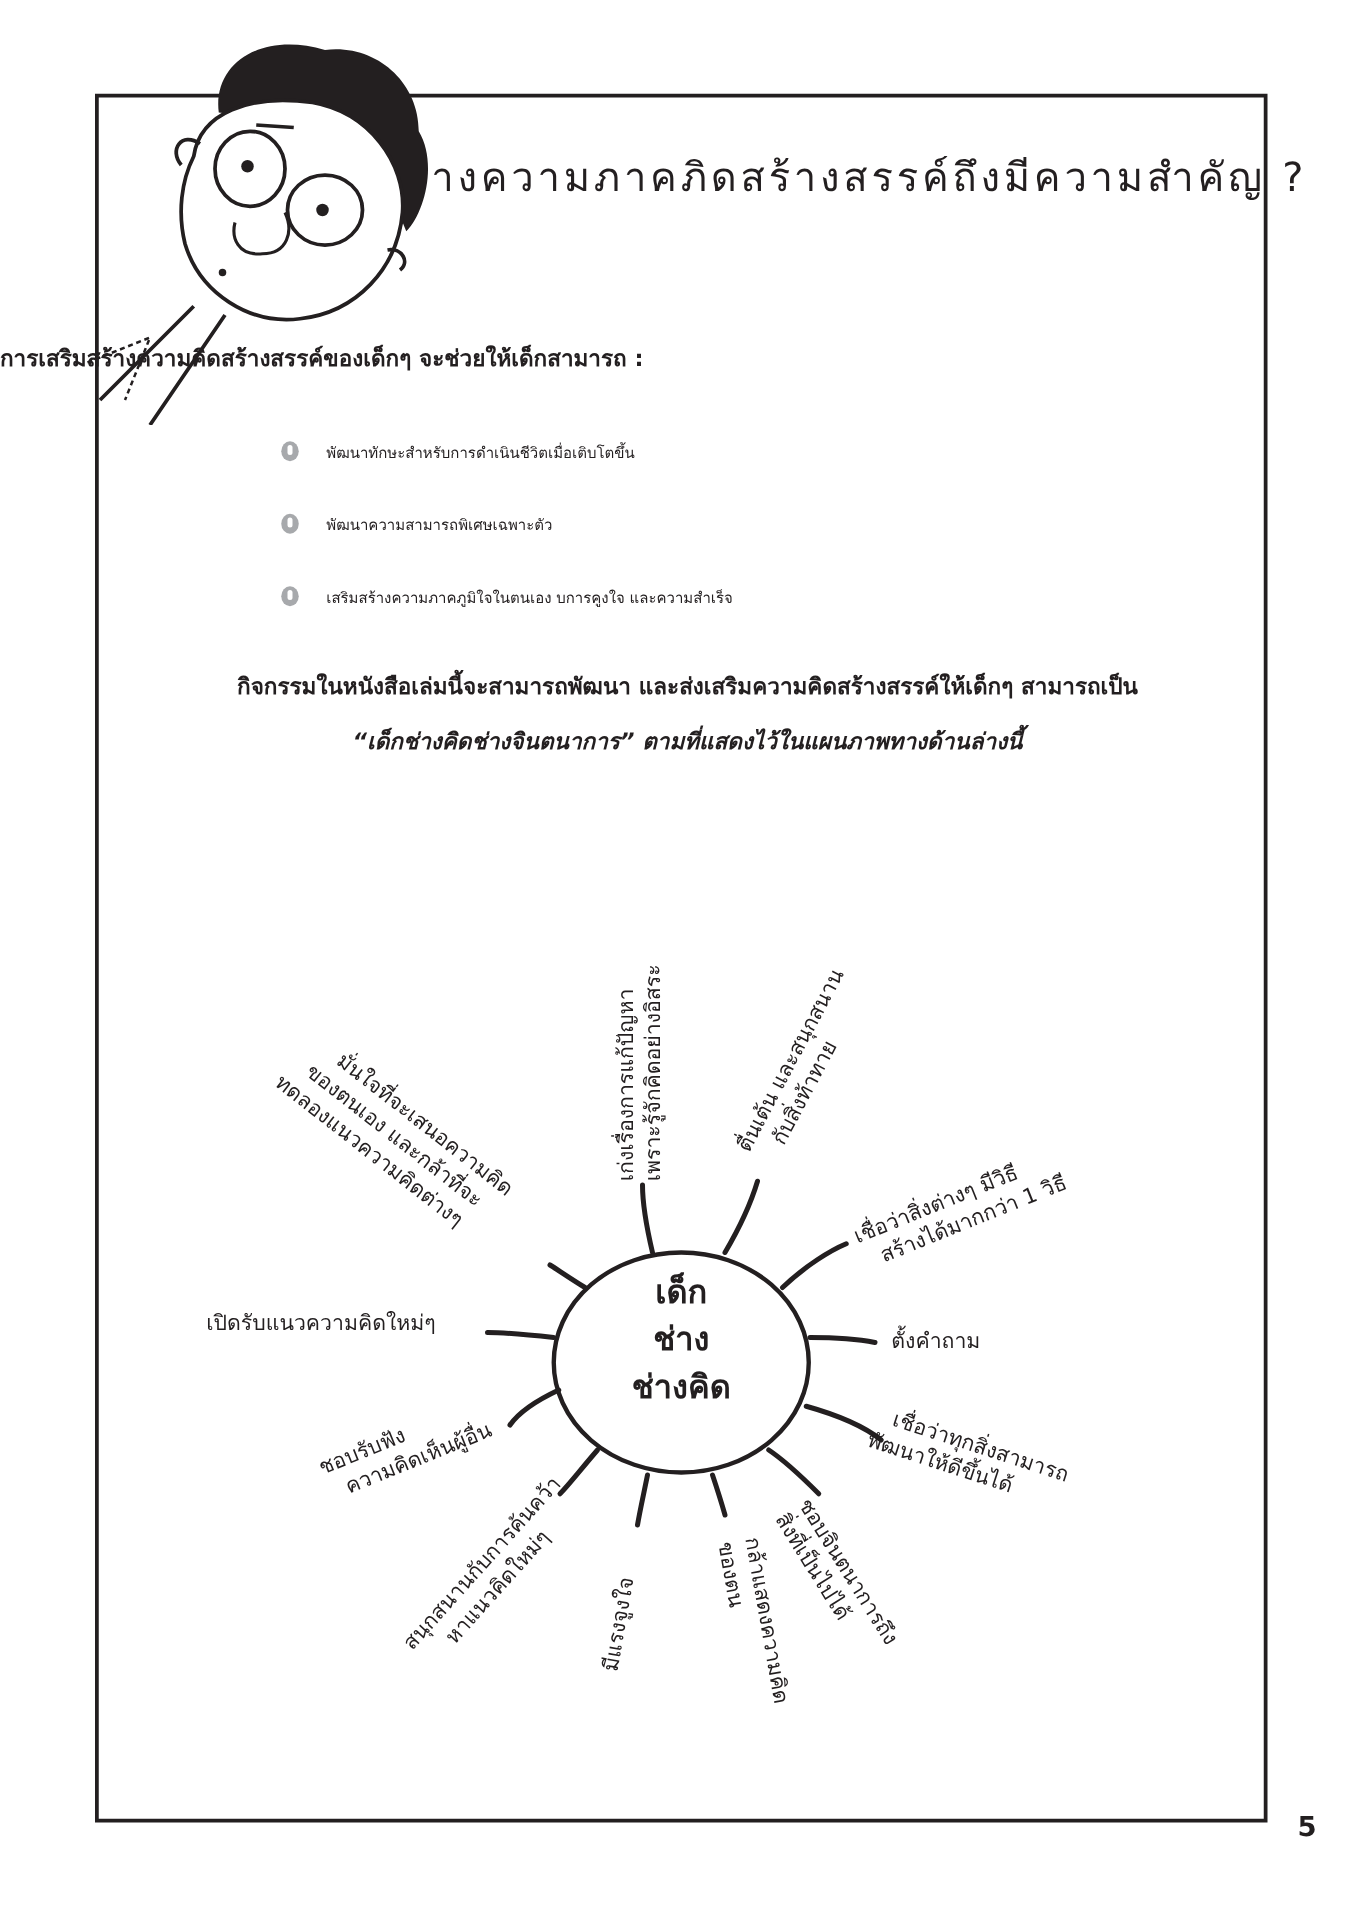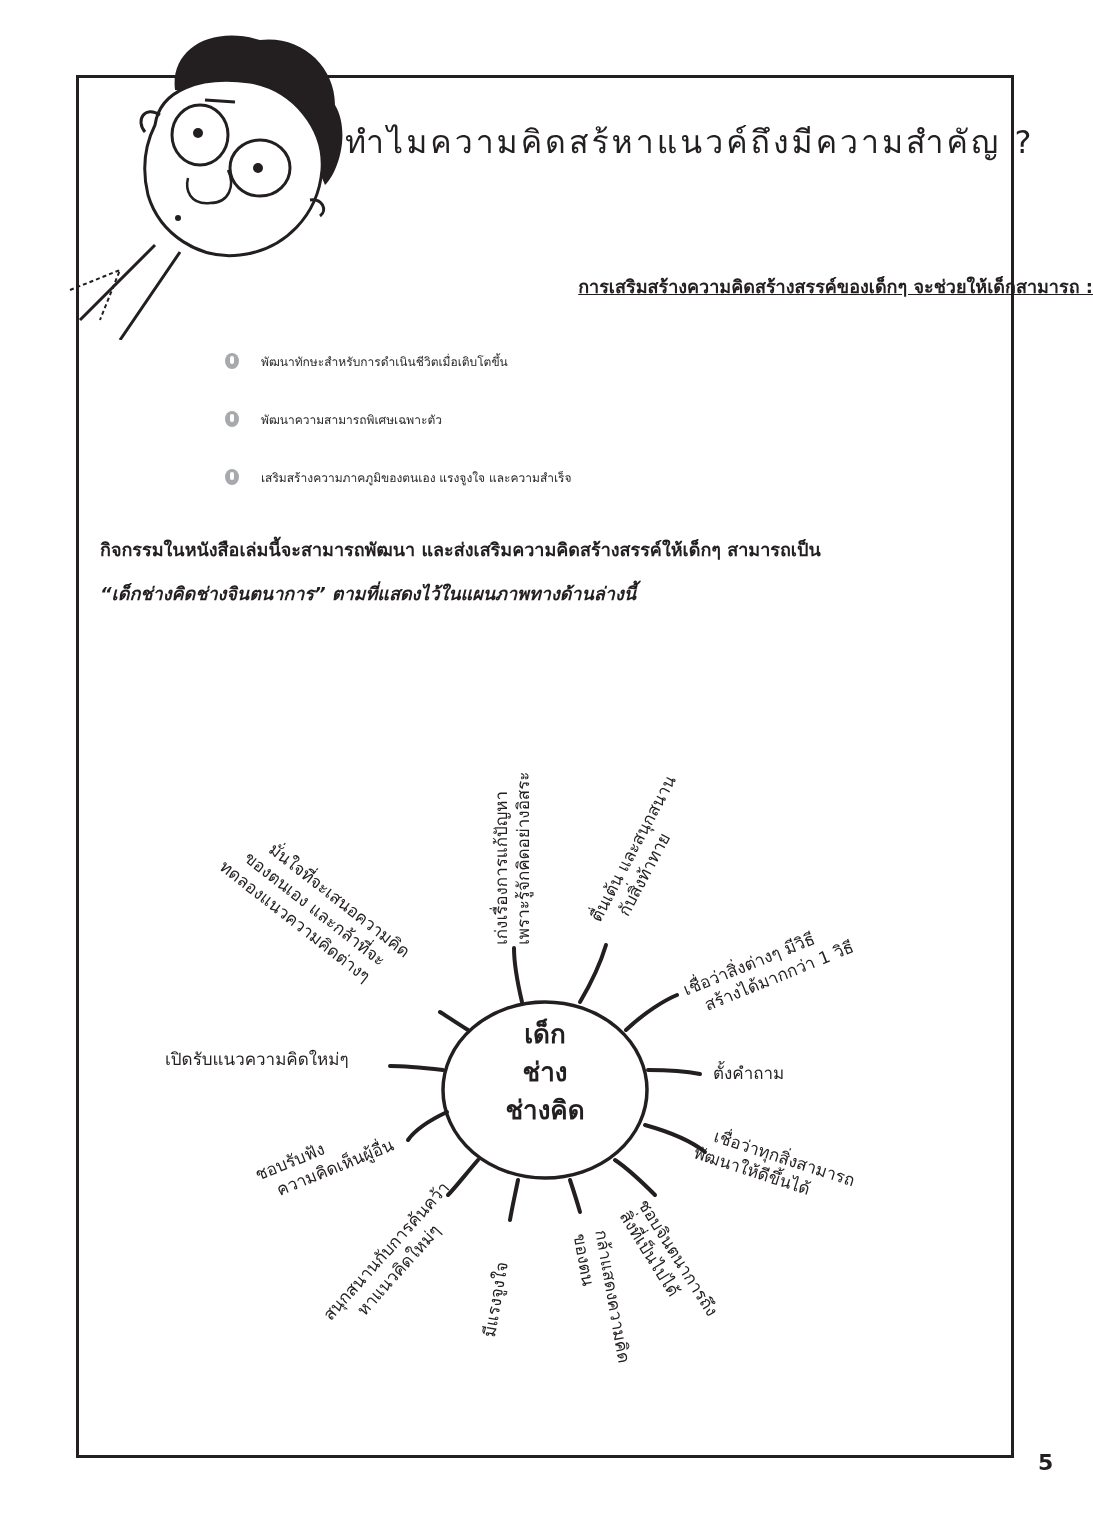--- a/index.html
+++ b/index.html
@@ -3,29 +3,29 @@
 <meta charset="utf-8">
 <style>
   html, body { margin:0; padding:0; background:#ffffff; }
   body { width:1093px; height:1535px; position:relative; overflow:hidden;
          font-family:"DejaVu Sans", sans-serif; color:#231f20; }
   .frame { position:absolute; left:76px; top:75px; width:938px; height:1383px;
            border:3px solid #231f20; box-sizing:border-box; }
   .mascot { position:absolute; left:60px; top:20px; width:310px; height:320px; }
   .title { position:absolute; left:345px; top:116px; font-size:32px; letter-spacing:3px;
            font-family:"DejaVu Sans", sans-serif; font-weight:normal; white-space:nowrap; }
-  .subhead { position:absolute; left:0; width:1093px; top:272px; text-align:right;
-             font-size:18px; font-weight:bold; font-family:"DejaVu Sans", sans-serif;text-decoration:underline; }
+  .subhead { position:absolute; left:0; width:1093px; top:272px; text-align:left;
+             font-size:18px; font-weight:bold; font-family:"DejaVu Sans", sans-serif; }
   .bullets { position:absolute; left:225px; top:332px; margin:0; padding:0; list-style:none; }
   .bullets li { height:58px; display:flex; align-items:center; font-size:12px; white-space:nowrap; }
   .bullet-dot { width:14px; height:16px; border-radius:50%; background:#a7a9ac; margin-right:22px;
                 position:relative; flex:none; }
   .bullet-dot::after { content:""; position:absolute; left:5px; top:3px; width:4px; height:8px;
                        background:#fff; border-radius:2px; }
-  .intro { position:absolute; left:100px; width:900px; top:528px; 
+  .intro { position:absolute; left:100px; width:900px; top:528px; text-align:center;
            font-size:18px; font-weight:bold; line-height:44px; }
   .mindmap { position:absolute; left:0; top:0; width:1093px; height:1535px; }
   .center-text { position:absolute; left:445px; top:1015px; width:200px; text-align:center;
                  font-size:26px; font-weight:bold; line-height:38px; }
   .lbl { position:absolute; font-size:17px; white-space:nowrap; transform-origin:left top; line-height:22px; }
   .page-num { position:absolute; left:1038px; top:1450px; font-size:22px; font-weight:bold; }
 </style>
 </head>
 <body>
 
@@ -48,36 +48,36 @@
 
   <path d="M145 80 L175 82" stroke="#231f20" stroke-width="3"></path>
 
   <path d="M128 158 C125 170 130 185 150 183 C170 183 175 165 168 150" fill="none" stroke="#231f20" stroke-width="2.5"></path>
   <circle cx="118" cy="198" r="3" fill="#231f20"></circle>
 
   <path d="M95 225 L20 300 M120 232 L60 320" stroke="#231f20" stroke-width="3"></path>
   <path d="M10 270 L60 250 L40 300" fill="none" stroke="#231f20" stroke-width="2" stroke-dasharray="4 3"></path>
 </svg>
 
-<div class="title">ทำไมความคิดสร้หาแนวค์ถึงมีความสำคัญ ?</div>
+<div class="title">างความภาคภิดสร้างสรรค์ถึงมีความสำคัญ ?</div>
 
 <div class="subhead">การเสริมสร้างความคิดสร้างสรรค์ของเด็กๆ จะช่วยให้เด็กสามารถ :</div>
 
 <ul class="bullets">
   <li>
     <span class="bullet-dot"></span>
     <span>พัฒนาทักษะสำหรับการดำเนินชีวิตเมื่อเติบโตขึ้น</span>
   </li>
   <li>
     <span class="bullet-dot"></span>
     <span>พัฒนาความสามารถพิเศษเฉพาะตัว</span>
   </li>
   <li>
     <span class="bullet-dot"></span>
-    <span>เสริมสร้างความภาคภูมิของตนเอง แรงจูงใจ และความสำเร็จ</span>
+    <span>เสริมสร้างความภาคภูมิใจในตนเอง บการคูงใจ และความสำเร็จ</span>
   </li>
 </ul>
 
 <div class="intro">
   <div>กิจกรรมในหนังสือเล่มนี้จะสามารถพัฒนา และส่งเสริมความคิดสร้างสรรค์ให้เด็กๆ สามารถเป็น</div>
   <div style="font-style:italic;">“เด็กช่างคิดช่างจินตนาการ” ตามที่แสดงไว้ในแผนภาพทางด้านล่างนี้</div>
 </div>
 
 <svg class="mindmap" viewBox="0 0 1093 1535">
   <g stroke="#231f20" stroke-width="4" fill="none" stroke-linecap="round">

